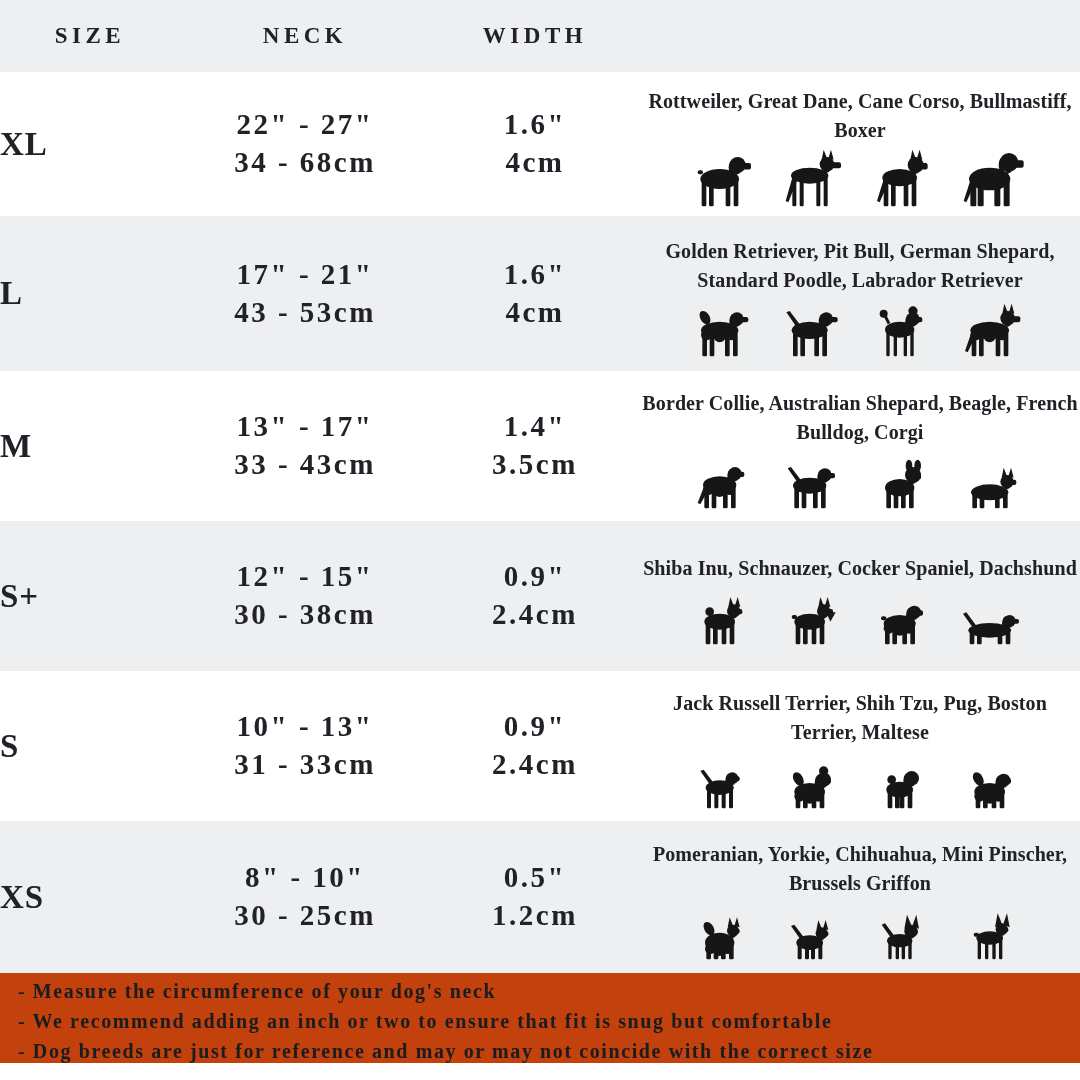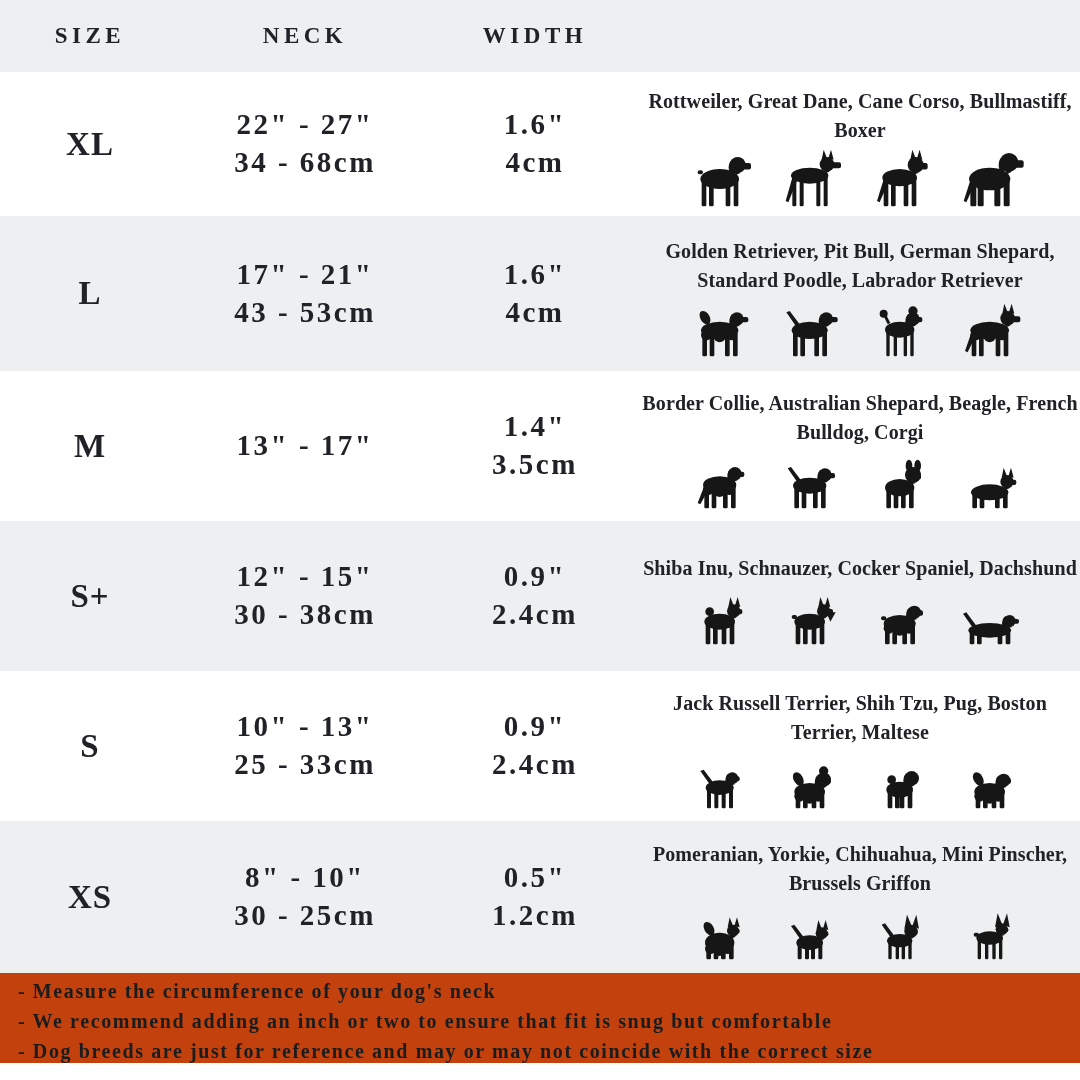--- a/index.html
+++ b/index.html
@@ -24,21 +24,21 @@
   .r2{height:155px;background:var(--stripe);}
   .r3{height:150px;background:#ffffff;}
   .r4{height:150px;background:var(--stripe);}
   .r5{height:150px;background:#ffffff;}
   .r6{height:152px;background:var(--stripe);}
   .hcell{
     text-align:center;font-weight:700;font-size:23px;
     letter-spacing:4.5px;
   }
   .c-size{
-    text-align:center;font-weight:700;font-size:33px;letter-spacing:1px;
+    font-weight:700;font-size:33px;letter-spacing:1px;
   }
   .c-num{
     text-align:center;font-weight:700;font-size:29px;
     letter-spacing:2.5px;line-height:1.3;
   }
   .c-breeds{
     display:flex;flex-direction:column;align-items:center;justify-content:center;
     gap:3px;height:100%;padding-top:8px;box-sizing:border-box;
   }
   .breeds-text{
@@ -208,20 +208,21 @@
             <circle cx="71" cy="54" r="8"></circle>
           </svg>
         </div>
     </div>
   </div>
 
   <div class="row r3">
     <div class="c-size">M</div>
     <div class="c-num">
       <div>13" - 17"</div>
+      <div>33 - 43cm</div>
     </div>
     <div class="c-num">
       <div>1.4"</div>
       <div>3.5cm</div>
     </div>
     <div class="c-breeds">
       <div class="breeds-text">Border Collie, Australian Shepard, Beagle, French Bulldog, Corgi</div>
       <div class="dogs">
           <svg viewBox="0 0 120 90" xmlns="http://www.w3.org/2000/svg">
             <rect x="29" y="51" width="7" height="35" rx="2"></rect>
@@ -346,21 +347,21 @@
             <polygon points="26,60 12,40 17,38 32,58"></polygon>
           </svg>
         </div>
     </div>
   </div>
 
   <div class="row r5">
     <div class="c-size">S</div>
     <div class="c-num">
       <div>10" - 13"</div>
-      <div>25 - 33cm</div>
+      <div>31 - 33cm</div>
     </div>
     <div class="c-num">
       <div>0.9"</div>
       <div>2.4cm</div>
     </div>
     <div class="c-breeds">
       <div class="breeds-text">Jack Russell Terrier, Shih Tzu, Pug, Boston Terrier, Maltese</div>
       <div class="dogs">
           <svg viewBox="0 0 120 90" xmlns="http://www.w3.org/2000/svg">
             <rect x="33" y="55" width="6" height="31" rx="2"></rect>

